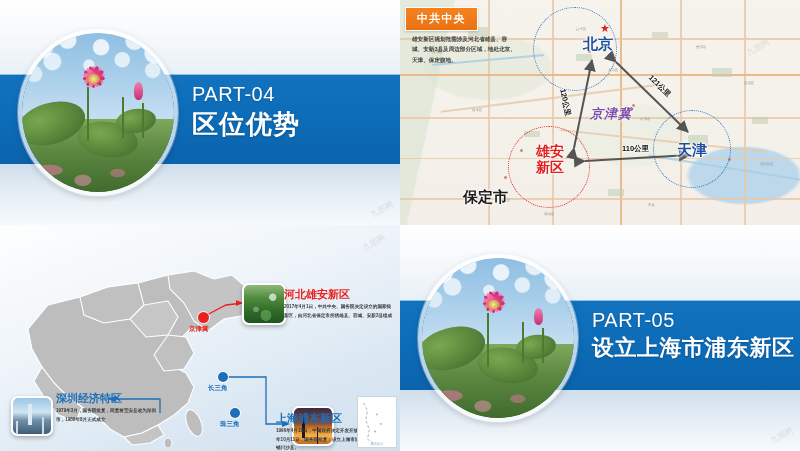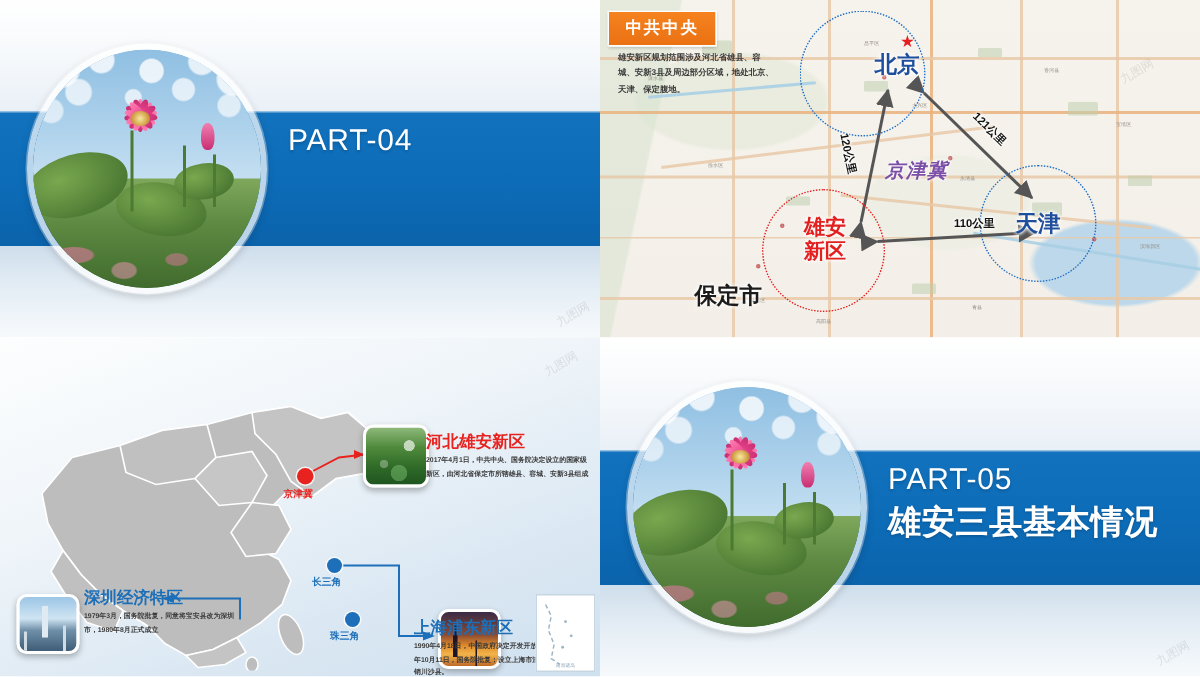--- a/index.html
+++ b/index.html
@@ -187,20 +187,21 @@
           <div class="petal" style="transform:rotate(240deg)"></div>
           <div class="petal" style="transform:rotate(280deg)"></div>
           <div class="petal" style="transform:rotate(320deg)"></div>
           <div class="bcore"></div>
         </div>
       </div>
     </div>
 
     <div class="titlewrap">
       <div class="part">PART-04</div>
+      <div class="ptitle">区位优势</div>
     </div>
     <div class="wm" style="right:6px; bottom:10px;">九图网</div>
   </div>
 
   <div class="slide mapslide">
     <div class="basemap">
 
       <div class="road v" style="left:22%; top:0; height:100%;"></div>
       <div class="road v" style="left:38%; top:0; height:100%;"></div>
       <div class="road v major" style="left:55%; top:0; width:2px; height:100%;"></div>
@@ -263,21 +264,21 @@
     <div class="star" style="left:200px; top:23px;">★</div>
     <div class="cname bj" style="left:183px; top:36px;">北京</div>
     <div class="cname tj" style="left:277px; top:142px;">天津</div>
     <div class="cname xa" style="left:136px; top:143px; line-height:1.15;">雄安<br>新区</div>
 
     <div class="jjj" style="left:190px; top:105px;">京津冀</div>
     <div class="baoding" style="left:63px; top:188px;">保定市</div>
 
     <div class="distlbl" style="left:167px; top:88px; transform:rotate(78deg); transform-origin:0 0;">120公里</div>
     <div class="distlbl" style="left:253px; top:73px; transform:rotate(44deg); transform-origin:0 0;">121公里</div>
-    <div class="distlbl" style="left:236px; top:144px;text-align:center;">110公里</div>
+    <div class="distlbl" style="left:222px; top:144px;text-align:center;">110公里</div>
 
     <div class="ribbon">中共中央</div>
     <div class="blurb">雄安新区规划范围涉及河北省雄县、容城、安新3县及周边部分区域，地处北京、天津、保定腹地。</div>
     <div class="wm" style="right:30px; top:42px;">九图网</div>
   </div>
 
   <div class="slide chinaslide">
 
     <svg style="position:absolute; left:18px; top:32px; width:270px; height:190px;" viewBox="0 0 270 190">
       <g fill="#bdbdbd" stroke="#ffffff" stroke-width="1.1">
@@ -369,18 +370,18 @@
           <div class="petal" style="transform:rotate(240deg)"></div>
           <div class="petal" style="transform:rotate(280deg)"></div>
           <div class="petal" style="transform:rotate(320deg)"></div>
           <div class="bcore"></div>
         </div>
       </div>
     </div>
 
     <div class="titlewrap">
       <div class="part">PART-05</div>
-      <div class="ptitle sm">雄安三县基本情况</div>
+      <div class="ptitle sm">设立上海市浦东新区</div>
     </div>
     <div class="wm" style="right:6px; bottom:10px;">九图网</div>
   </div>
 
 </div>
 
 </body></html>

